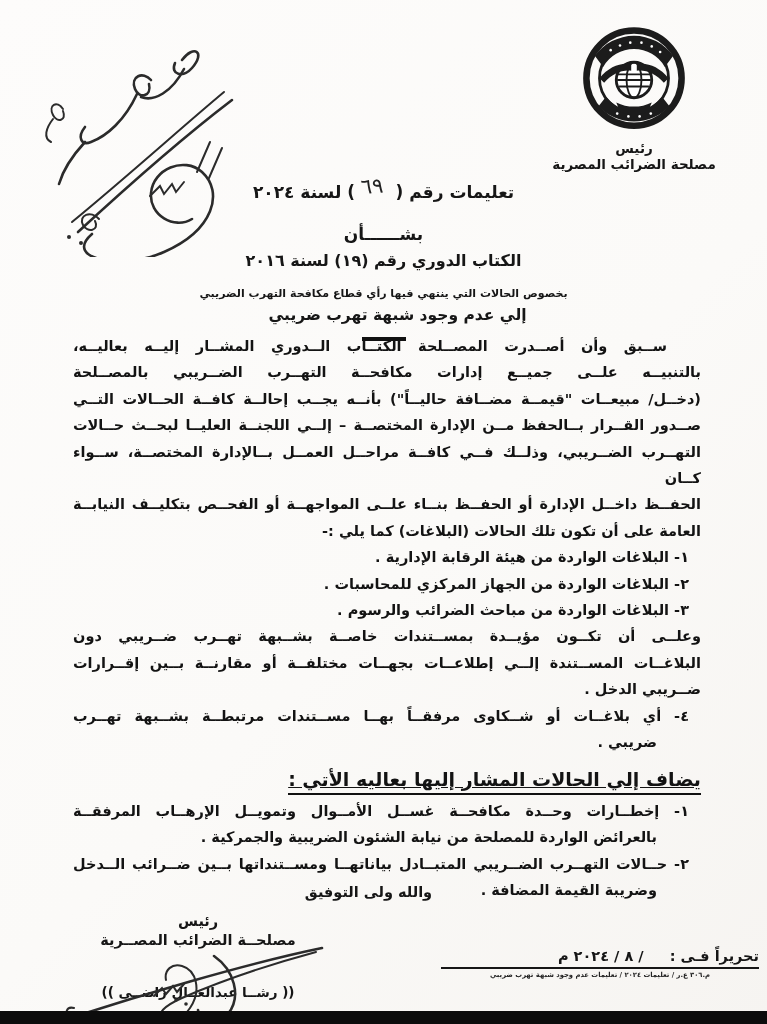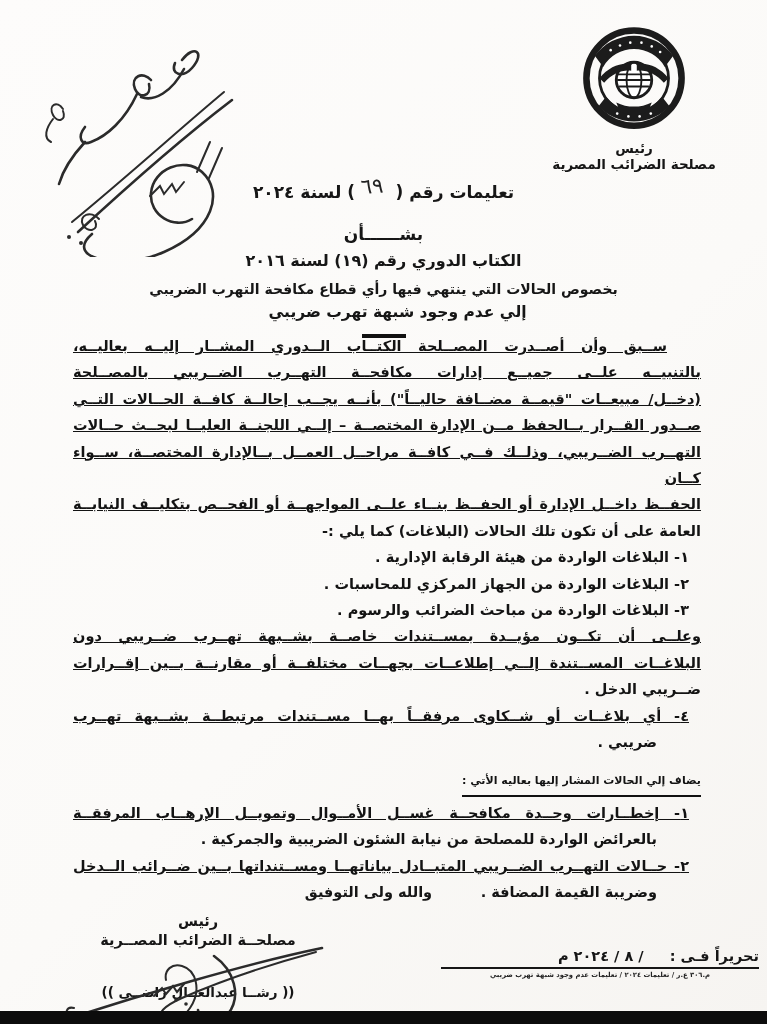--- a/index.html
+++ b/index.html
@@ -21,42 +21,43 @@
   .hdr-org{font-weight:700;font-size:13.5px;line-height:17px;}
   
   .title-block{position:absolute;top:176px;left:0;right:0;text-align:center;font-weight:700;}
   .t-line1{font-size:17px;display:flex;justify-content:center;align-items:flex-end;gap:6px;direction:rtl;}
   .hand-num{
     font-weight:400;font-size:21px;letter-spacing:10px;padding:0 6px 2px 0;
     transform:rotate(-4deg) translateY(-2px);display:inline-block;color:#222;
   }
   .t-line2{font-size:17px;margin-top:22px;}
   .t-line3{font-size:16px;margin-top:7px;}
-  .t-line4{font-size:14px;margin-top:11px;}
+  .t-line4{font-size:11px;margin-top:17px;}
   .t-line5{font-size:15.5px;margin-top:6px;padding-left:28px;}
   .t-sep{width:44px;height:4px;background:#111;margin:13px auto 0;}
   
   .body-text{
     position:absolute;top:333px;right:66px;width:628px;
     font-weight:700;font-size:14.5px;line-height:26.4px;color:#131313;
     direction:rtl;
   }
   .ln{white-space:nowrap;}
-  .jl{text-align:justify;text-align-last:justify;white-space:normal;text-decoration:underline;}
+  .jl{text-align:justify;text-align-last:justify;white-space:normal;}
   .pr{text-align:right;}
   .ind1{padding-right:34px;}    
   .list-item{padding-right:12px;}
   .cont{padding-right:44px;}    
   .gap-s{height:3px;}
   .addendum-heading{
     margin-top:10px;text-align:right;
   }
   .addendum-heading span{
     display:inline-block;border-bottom:2.5px solid #111;padding-bottom:1px;
-    font-size:11px;
+    font-size:19px;
+    text-decoration:underline;
   }
   
   .closing{position:absolute;top:884px;left:0;right:30px;text-align:center;
     font-weight:700;font-size:14.5px;}
   .sign-block{position:absolute;top:912px;left:62px;width:272px;text-align:center;font-weight:700;}
   .sign-title{font-size:14.5px;line-height:19px;}
   .sign-org{font-size:14.5px;line-height:19px;}
   .sign-name{font-size:13.5px;margin-top:34px;letter-spacing:1px;}
   .sign-svg{position:absolute;top:26px;left:0;width:272px;height:88px;pointer-events:none;}
   .date-block{position:absolute;top:948px;right:8px;width:318px;direction:rtl;font-weight:700;}

